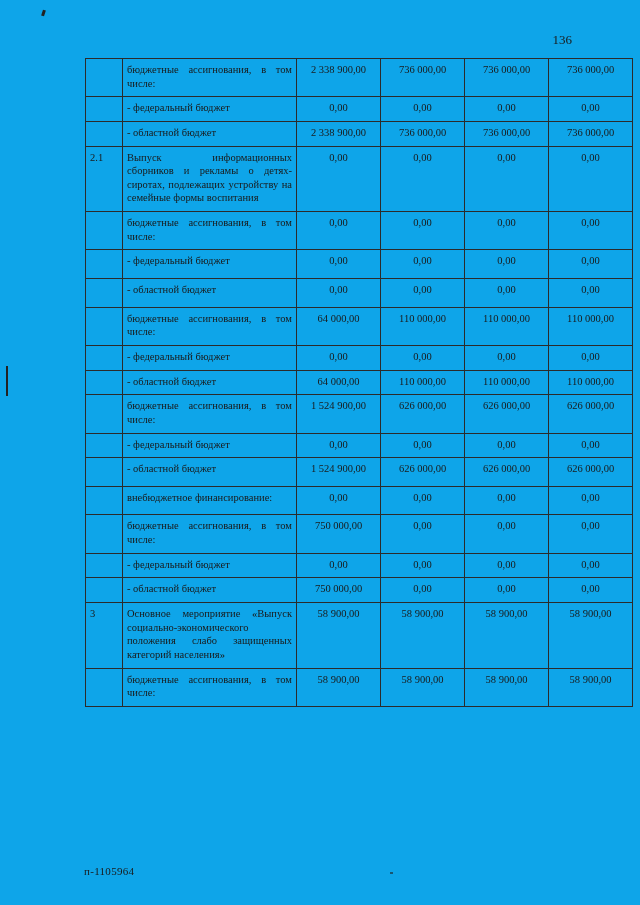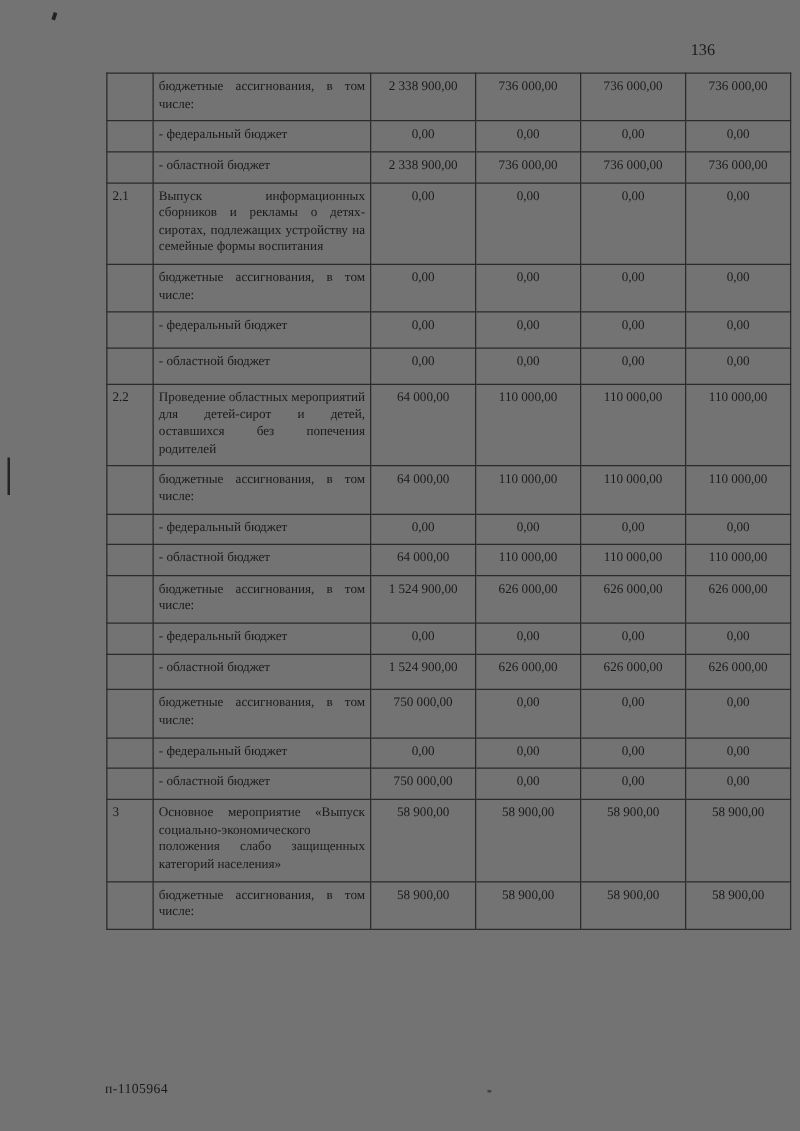--- a/index.html
+++ b/index.html
@@ -5,21 +5,21 @@
   html,body{margin:0;padding:0;}
   body{
     background:#e8e8e8;
     font-family:"Liberation Serif","DejaVu Serif",serif;
   }
   .page{
     position:relative;
     width:640px;
     height:905px;
     margin:0 auto;
-    background:#737373;
+    background:#0ea5e9;
     color:#1a1a1a;
     overflow:hidden;
   }
   .page-number{
     position:absolute;
     top:32px;
     right:68px;
     font-size:13px;
     color:#1a1a1a;
   }
@@ -120,53 +120,45 @@
         </tr>
         <tr class="tall">
           <td class="c-num"></td>
           <td class="c-desc">- областной бюджет</td>
           <td class="c-val">0,00</td>
           <td class="c-val">0,00</td>
           <td class="c-val">0,00</td>
           <td class="c-val">0,00</td>
         </tr>
         <tr>
-          <td class="c-num">2.2</td>
-          <td class="c-desc">Проведение областных мероприятий для детей-сирот и детей, оставшихся без попечения родителей</td>
+          <td class="c-num"></td>
+          <td class="c-desc">бюджетные ассигнования, в том числе:</td>
           <td class="c-val">64 000,00</td>
           <td class="c-val">110 000,00</td>
           <td class="c-val">110 000,00</td>
           <td class="c-val">110 000,00</td>
         </tr>
         <tr>
           <td class="c-num"></td>
-          <td class="c-desc">бюджетные ассигнования, в том числе:</td>
+          <td class="c-desc">- федеральный бюджет</td>
+          <td class="c-val">0,00</td>
+          <td class="c-val">0,00</td>
+          <td class="c-val">0,00</td>
+          <td class="c-val">0,00</td>
+        </tr>
+        <tr>
+          <td class="c-num"></td>
+          <td class="c-desc">- областной бюджет</td>
           <td class="c-val">64 000,00</td>
           <td class="c-val">110 000,00</td>
           <td class="c-val">110 000,00</td>
           <td class="c-val">110 000,00</td>
         </tr>
         <tr>
           <td class="c-num"></td>
-          <td class="c-desc">- федеральный бюджет</td>
-          <td class="c-val">0,00</td>
-          <td class="c-val">0,00</td>
-          <td class="c-val">0,00</td>
-          <td class="c-val">0,00</td>
-        </tr>
-        <tr>
-          <td class="c-num"></td>
-          <td class="c-desc">- областной бюджет</td>
-          <td class="c-val">64 000,00</td>
-          <td class="c-val">110 000,00</td>
-          <td class="c-val">110 000,00</td>
-          <td class="c-val">110 000,00</td>
-        </tr>
-        <tr>
-          <td class="c-num"></td>
           <td class="c-desc">бюджетные ассигнования, в том числе:</td>
           <td class="c-val">1 524 900,00</td>
           <td class="c-val">626 000,00</td>
           <td class="c-val">626 000,00</td>
           <td class="c-val">626 000,00</td>
         </tr>
         <tr>
           <td class="c-num"></td>
           <td class="c-desc">- федеральный бюджет</td>
           <td class="c-val">0,00</td>
@@ -174,20 +166,28 @@
           <td class="c-val">0,00</td>
           <td class="c-val">0,00</td>
         </tr>
         <tr class="tall">
           <td class="c-num"></td>
           <td class="c-desc">- областной бюджет</td>
           <td class="c-val">1 524 900,00</td>
           <td class="c-val">626 000,00</td>
           <td class="c-val">626 000,00</td>
           <td class="c-val">626 000,00</td>
+        </tr>
+        <tr class="tall">
+          <td class="c-num"></td>
+          <td class="c-desc">внебюджетное финансирование:</td>
+          <td class="c-val">0,00</td>
+          <td class="c-val">0,00</td>
+          <td class="c-val">0,00</td>
+          <td class="c-val">0,00</td>
         </tr>
         <tr>
           <td class="c-num"></td>
           <td class="c-desc">бюджетные ассигнования, в том числе:</td>
           <td class="c-val">750 000,00</td>
           <td class="c-val">0,00</td>
           <td class="c-val">0,00</td>
           <td class="c-val">0,00</td>
         </tr>
         <tr>

